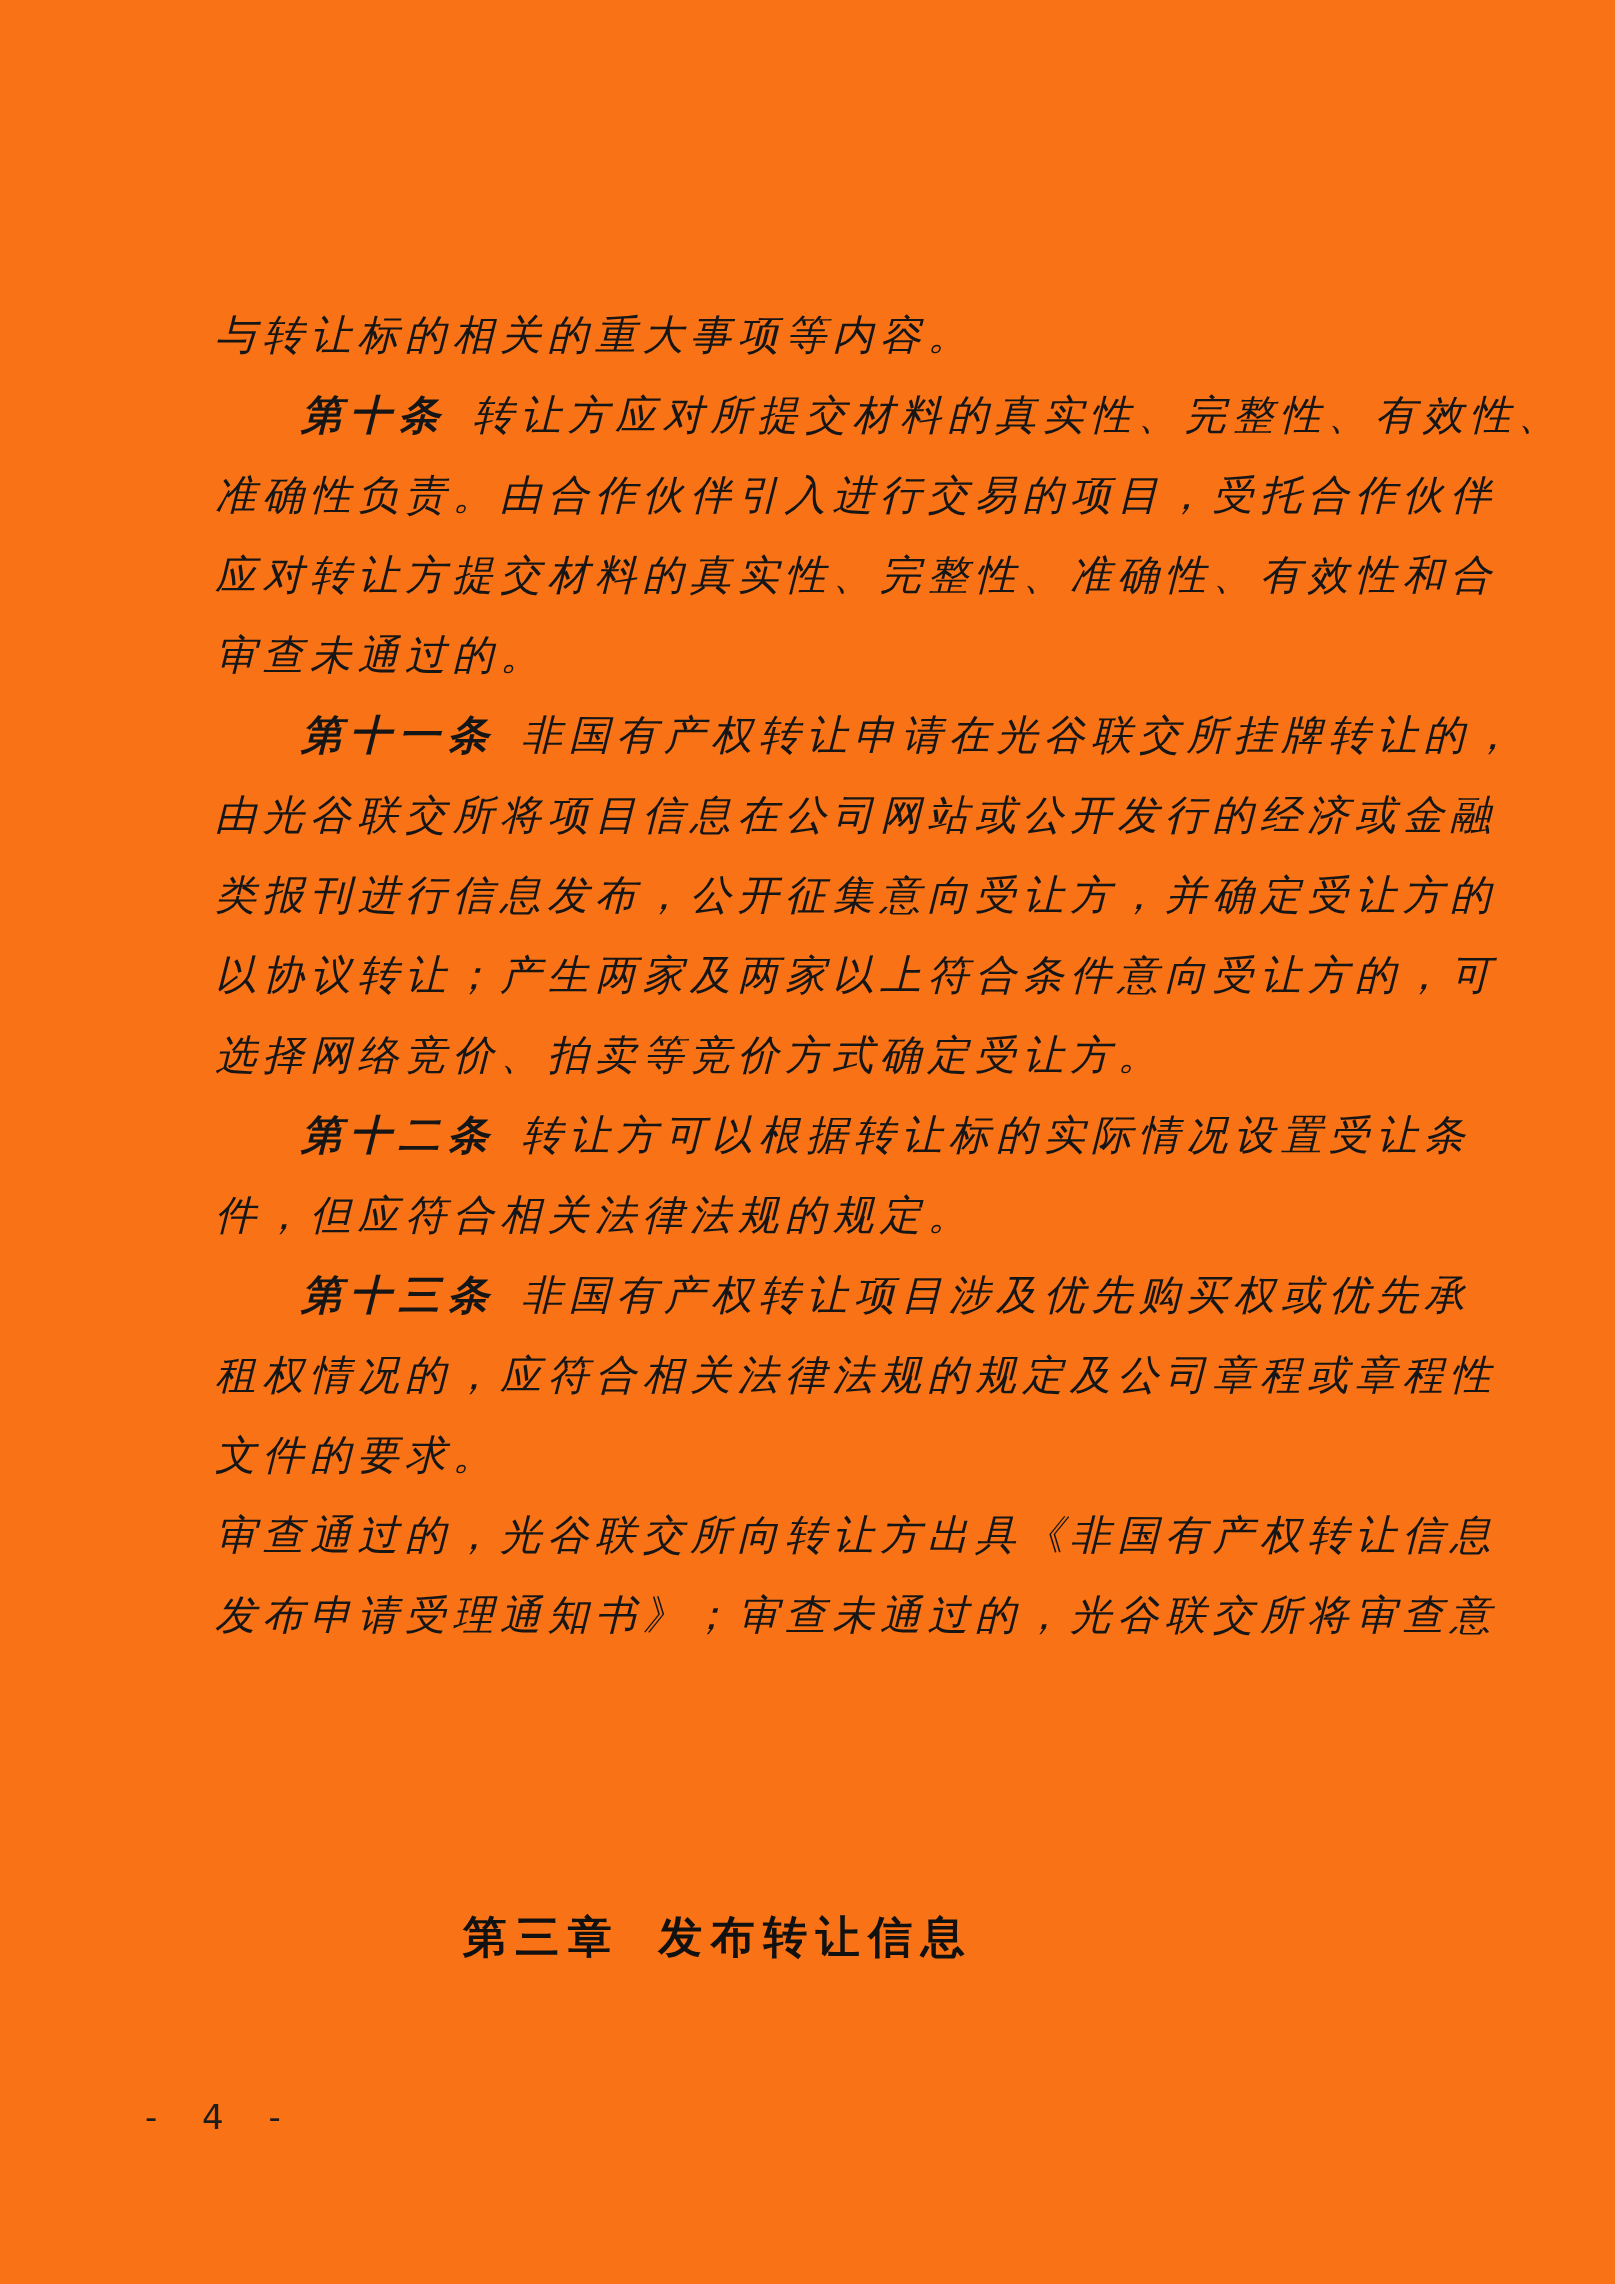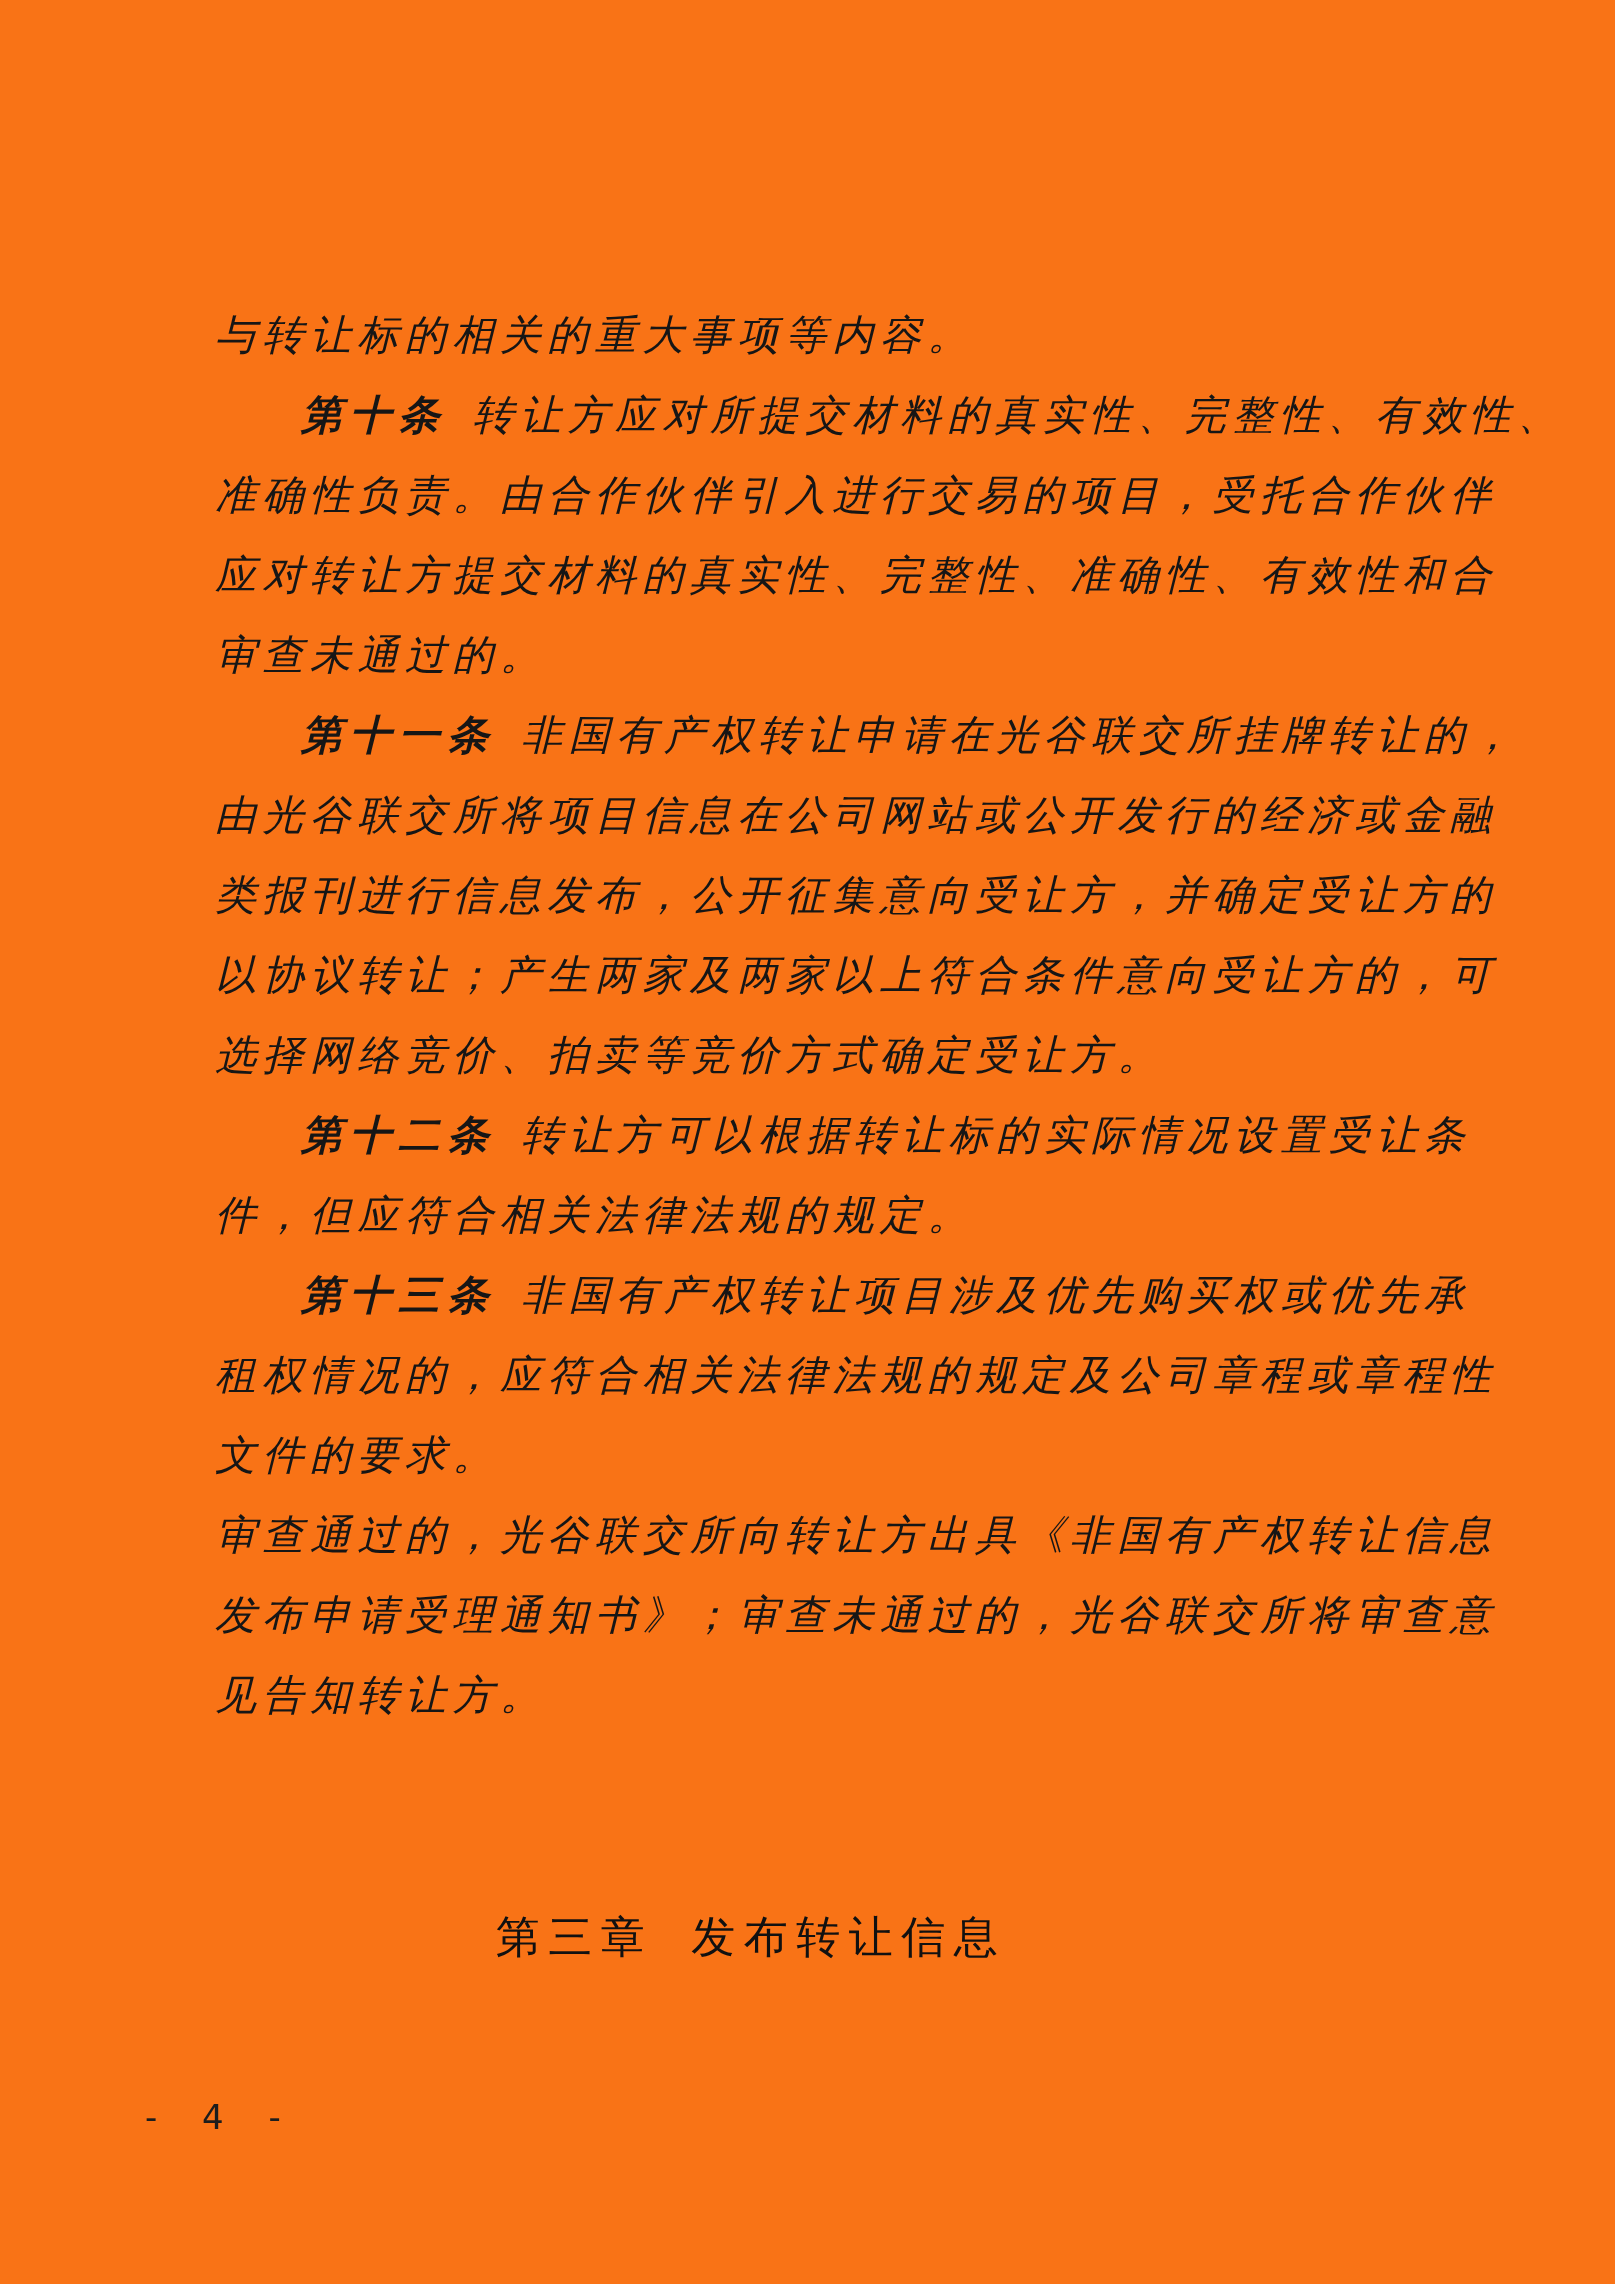--- a/index.html
+++ b/index.html
@@ -41,25 +41,24 @@
     text-align: center;
   }
   .chapter-heading {
     position: absolute;
     left: 0;
     top: 1907px;
     width: 1436px;
     text-align: center;
     font-size: 44px;
     line-height: 59px;
-    font-weight: normal;
+    font-weight: bold;
     font-style: normal;
     letter-spacing: 8.5px;
     color: #111111;
-    padding-left: 33px;
   }
   .chapter-number {
     margin-right: 38px;
   }
   .page-number {
     position: absolute;
     left: 145px;
     top: 2094px;
     font-size: 34px;
     line-height: 46px;
@@ -85,21 +84,20 @@
       <div class="line"><span>类报刊进行信息发布，公开征集意向受让方，并确定受让方的</span></div>
       <div class="line"><span>以协议转让；产生两家及两家以上符合条件意向受让方的，可</span></div>
       <div class="line"><span>选择网络竞价、拍卖等竞价方式确定受让方。</span></div>
       <div class="line indent"><span class="article-no">第十二条</span><span>转让方可以根据转让标的实际情况设置受让条</span></div>
       <div class="line"><span>件，但应符合相关法律法规的规定。</span></div>
       <div class="line indent"><span class="article-no">第十三条</span><span>非国有产权转让项目涉及优先购买权或优先承</span></div>
       <div class="line"><span>租权情况的，应符合相关法律法规的规定及公司章程或章程性</span></div>
       <div class="line"><span>文件的要求。</span></div>
       <div class="line"><span>审查通过的，光谷联交所向转让方出具《非国有产权转让信息</span></div>
       <div class="line"><span>发布申请受理通知书》；审查未通过的，光谷联交所将审查意</span></div>
-      <div class="line"><span>见告知转让方。</span></div>
     </div>
 
   <div class="chapter-heading">
     <span class="chapter-number">第三章</span><span>发布转让信息</span>
   </div>
 
   <div class="page-number">- 4 -</div>
 
 </div>
 

